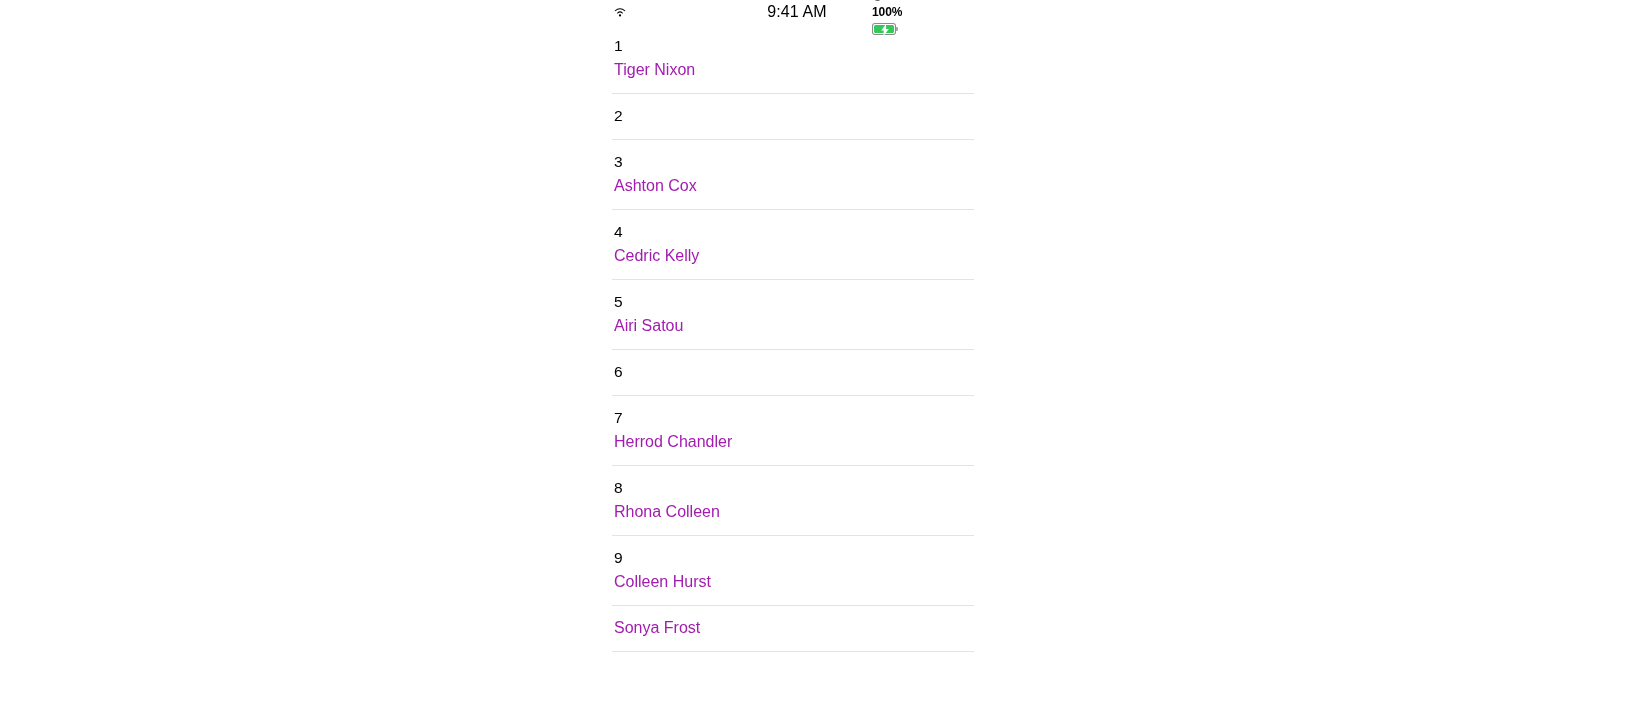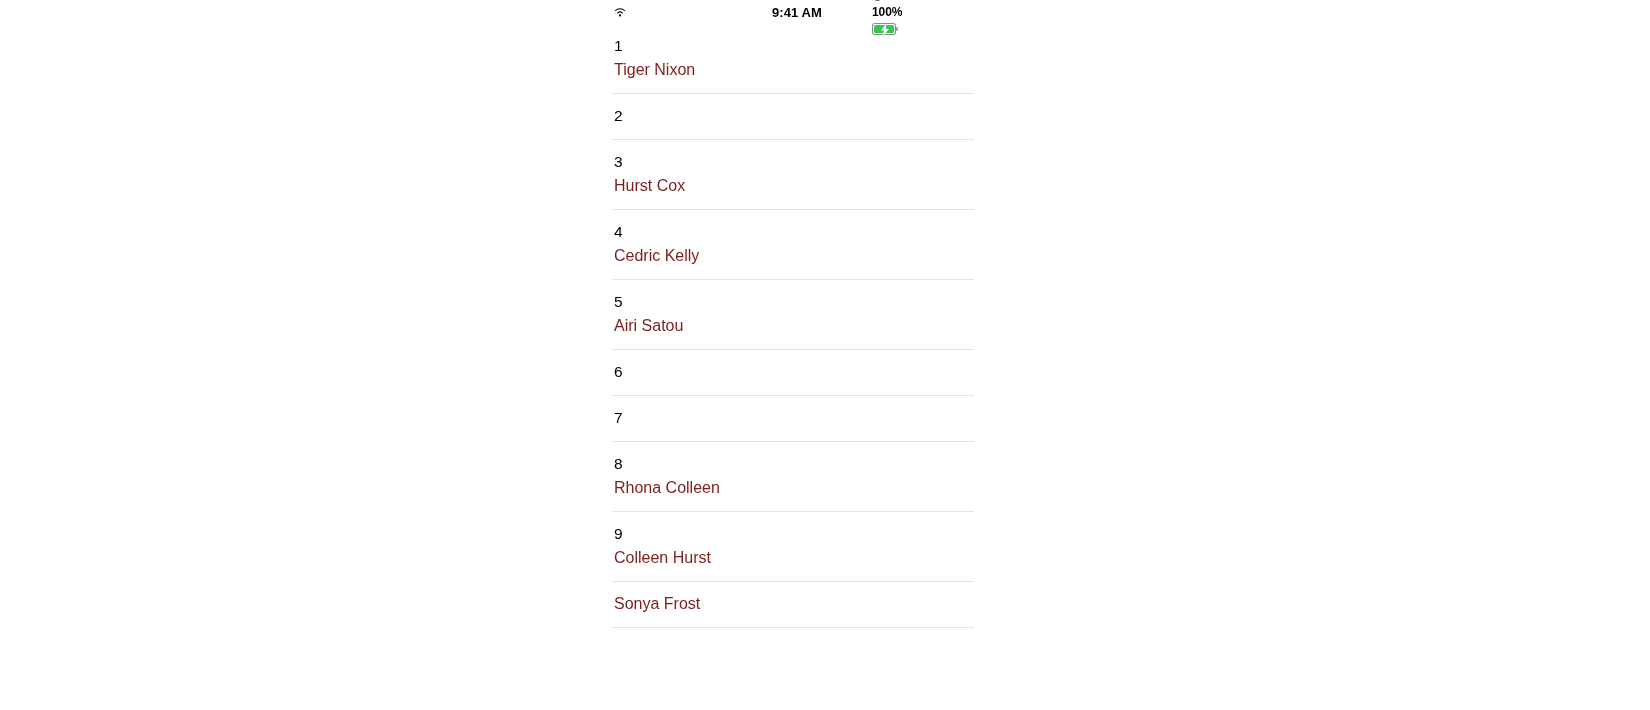--- a/index.html
+++ b/index.html
@@ -37,23 +37,23 @@
     display: flex;
     align-items: center;
     gap: 4px;
     width: 110px;
     padding-left: 0px;
   }
   .status-center {
     display: flex;
     align-items: center;
     justify-content: center;
-    font-size: 13px;
+    font-size: 16px;
     letter-spacing: 0.1px;
-    font-weight: bold;
+    font-weight: normal;
     flex: 1;
   }
   .status-right {
     display: flex;
     align-items: flex-start;
     justify-content: flex-end;
     gap: 4px;
     width: 120px;
     flex-direction: column;
   }
@@ -120,21 +120,21 @@
     border-bottom: 1px solid #e3e3e3;
     box-sizing: border-box;
   }
   .row-id {
     font-size: 15.5px;
     color: #000000;
     line-height: 24px;
   }
   .row-name {
     font-size: 16px;
-    color: #7f1d1d;
+    color: #a21caf;
     line-height: 24px;
   }
 </style>
 </head>
 <body>
 
 <div class="screen">
 
   <div class="status-bar">
     <div class="status-left">
@@ -172,39 +172,40 @@
       <div class="row-id">1</div>
       <div class="row-name">Tiger Nixon</div>
     </div>
 
     <div class="row">
       <div class="row-id">2</div>
     </div>
 
     <div class="row">
       <div class="row-id">3</div>
-      <div class="row-name">Hurst Cox</div>
+      <div class="row-name">Ashton Cox</div>
     </div>
 
     <div class="row">
       <div class="row-id">4</div>
       <div class="row-name">Cedric Kelly</div>
     </div>
 
     <div class="row">
       <div class="row-id">5</div>
       <div class="row-name">Airi Satou</div>
     </div>
 
     <div class="row">
       <div class="row-id">6</div>
     </div>
 
     <div class="row">
       <div class="row-id">7</div>
+      <div class="row-name">Herrod Chandler</div>
     </div>
 
     <div class="row">
       <div class="row-id">8</div>
       <div class="row-name">Rhona Colleen</div>
     </div>
 
     <div class="row">
       <div class="row-id">9</div>
       <div class="row-name">Colleen Hurst</div>

